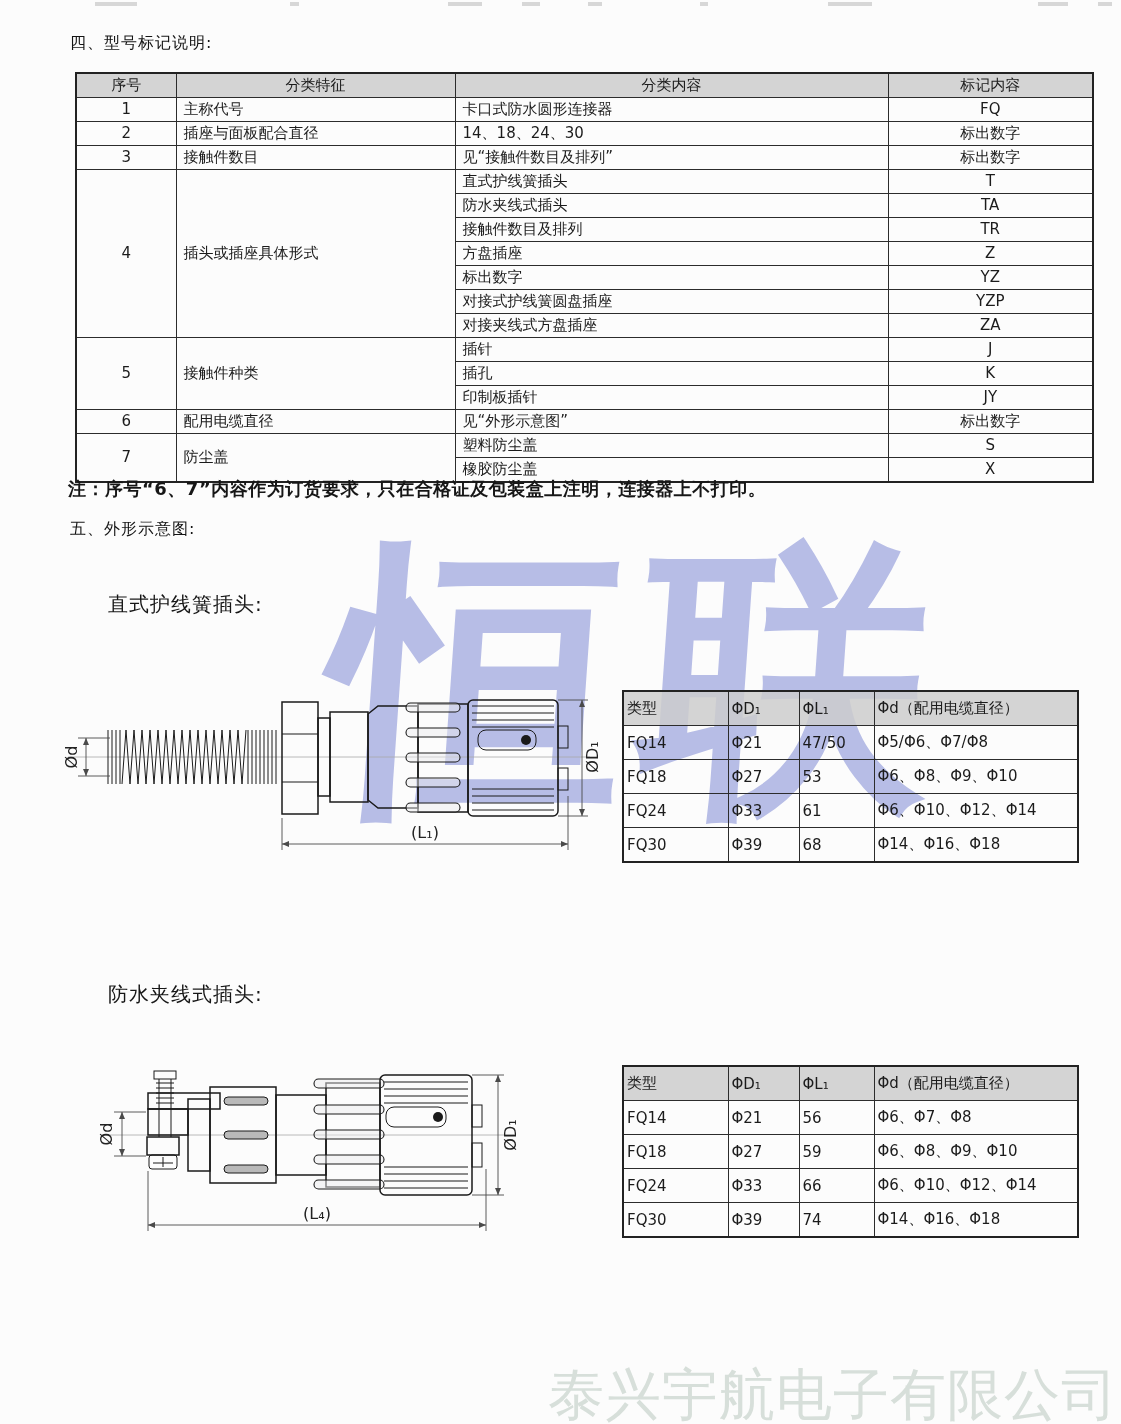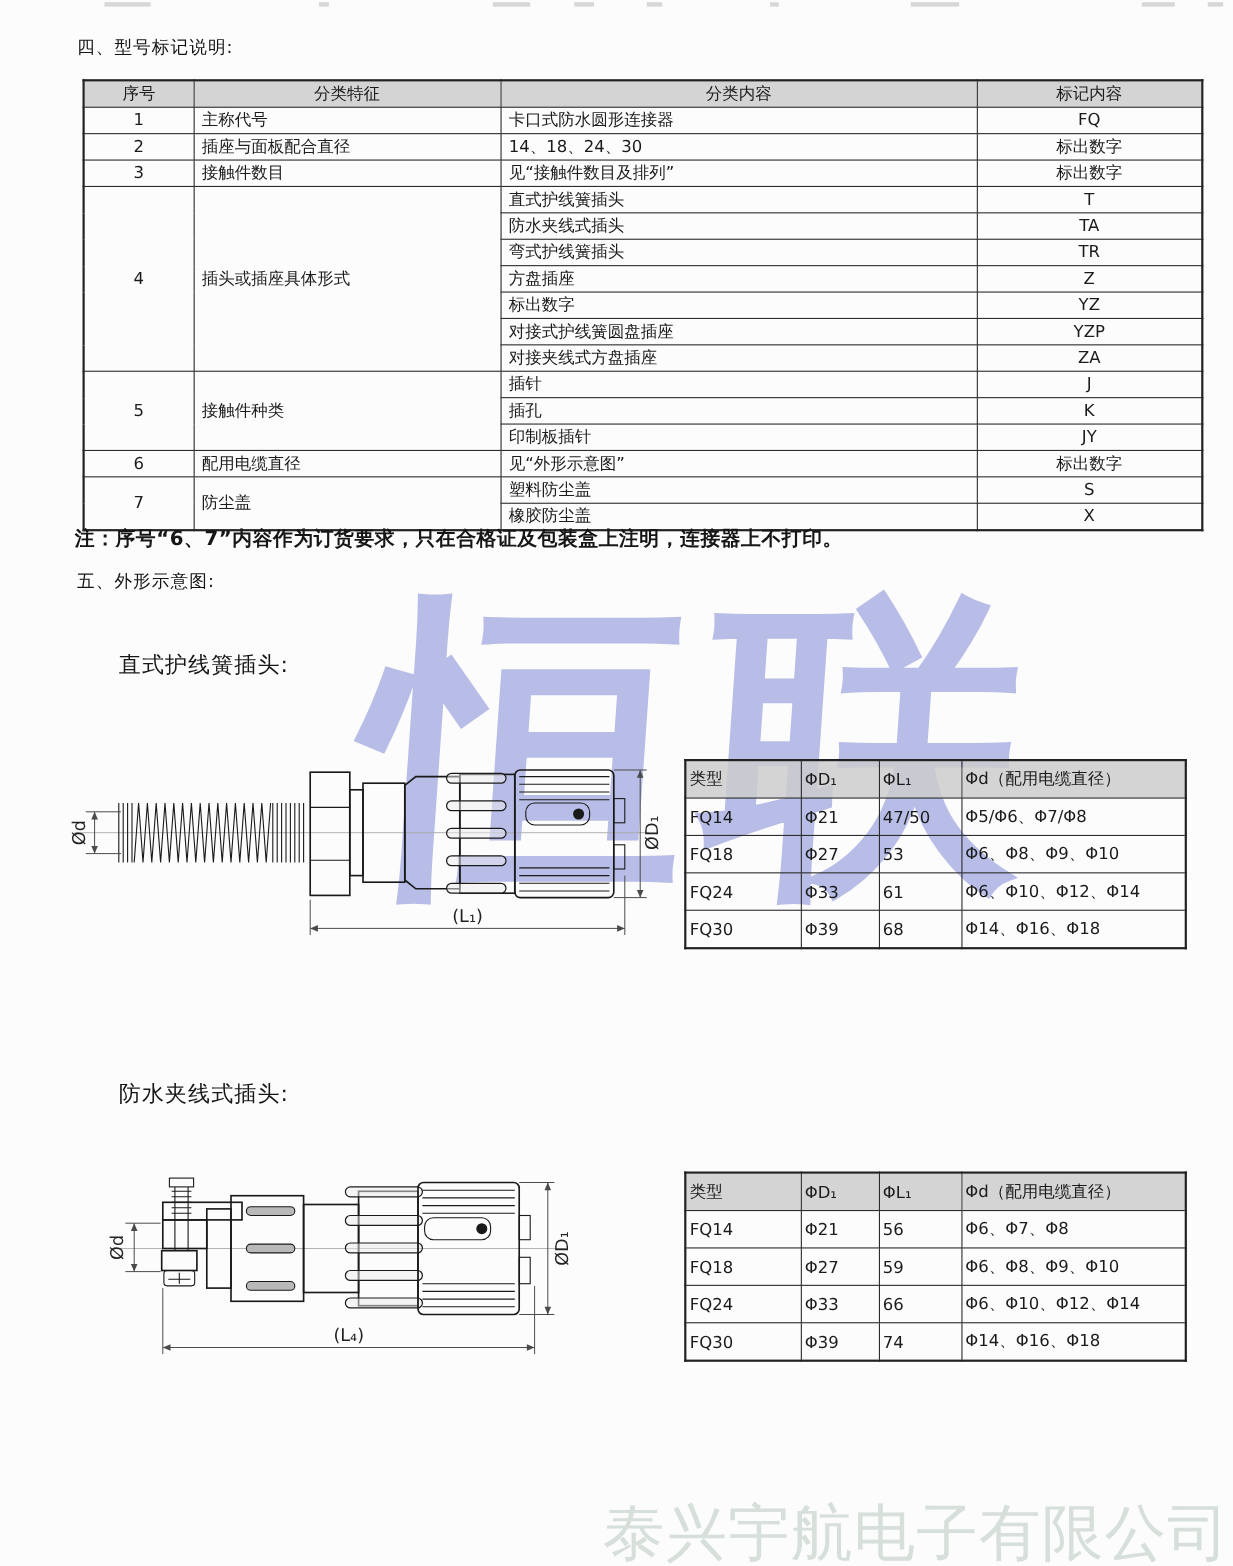--- a/index.html
+++ b/index.html
@@ -100,21 +100,21 @@
       <td class="c" rowspan="7">4</td>
       <td class="l" rowspan="7">插头或插座具体形式</td>
       <td class="l">直式护线簧插头</td>
       <td class="c">T</td>
     </tr>
     <tr>
       <td class="l">防水夹线式插头</td>
       <td class="c">TA</td>
     </tr>
     <tr>
-      <td class="l">弯式护线簧插头</td>
+      <td class="l">接触件数目及排列</td>
       <td class="c">TR</td>
     </tr>
     <tr>
       <td class="l">方盘插座</td>
       <td class="c">Z</td>
     </tr>
     <tr>
       <td class="l">标出数字</td>
       <td class="c">YZ</td>
     </tr>

